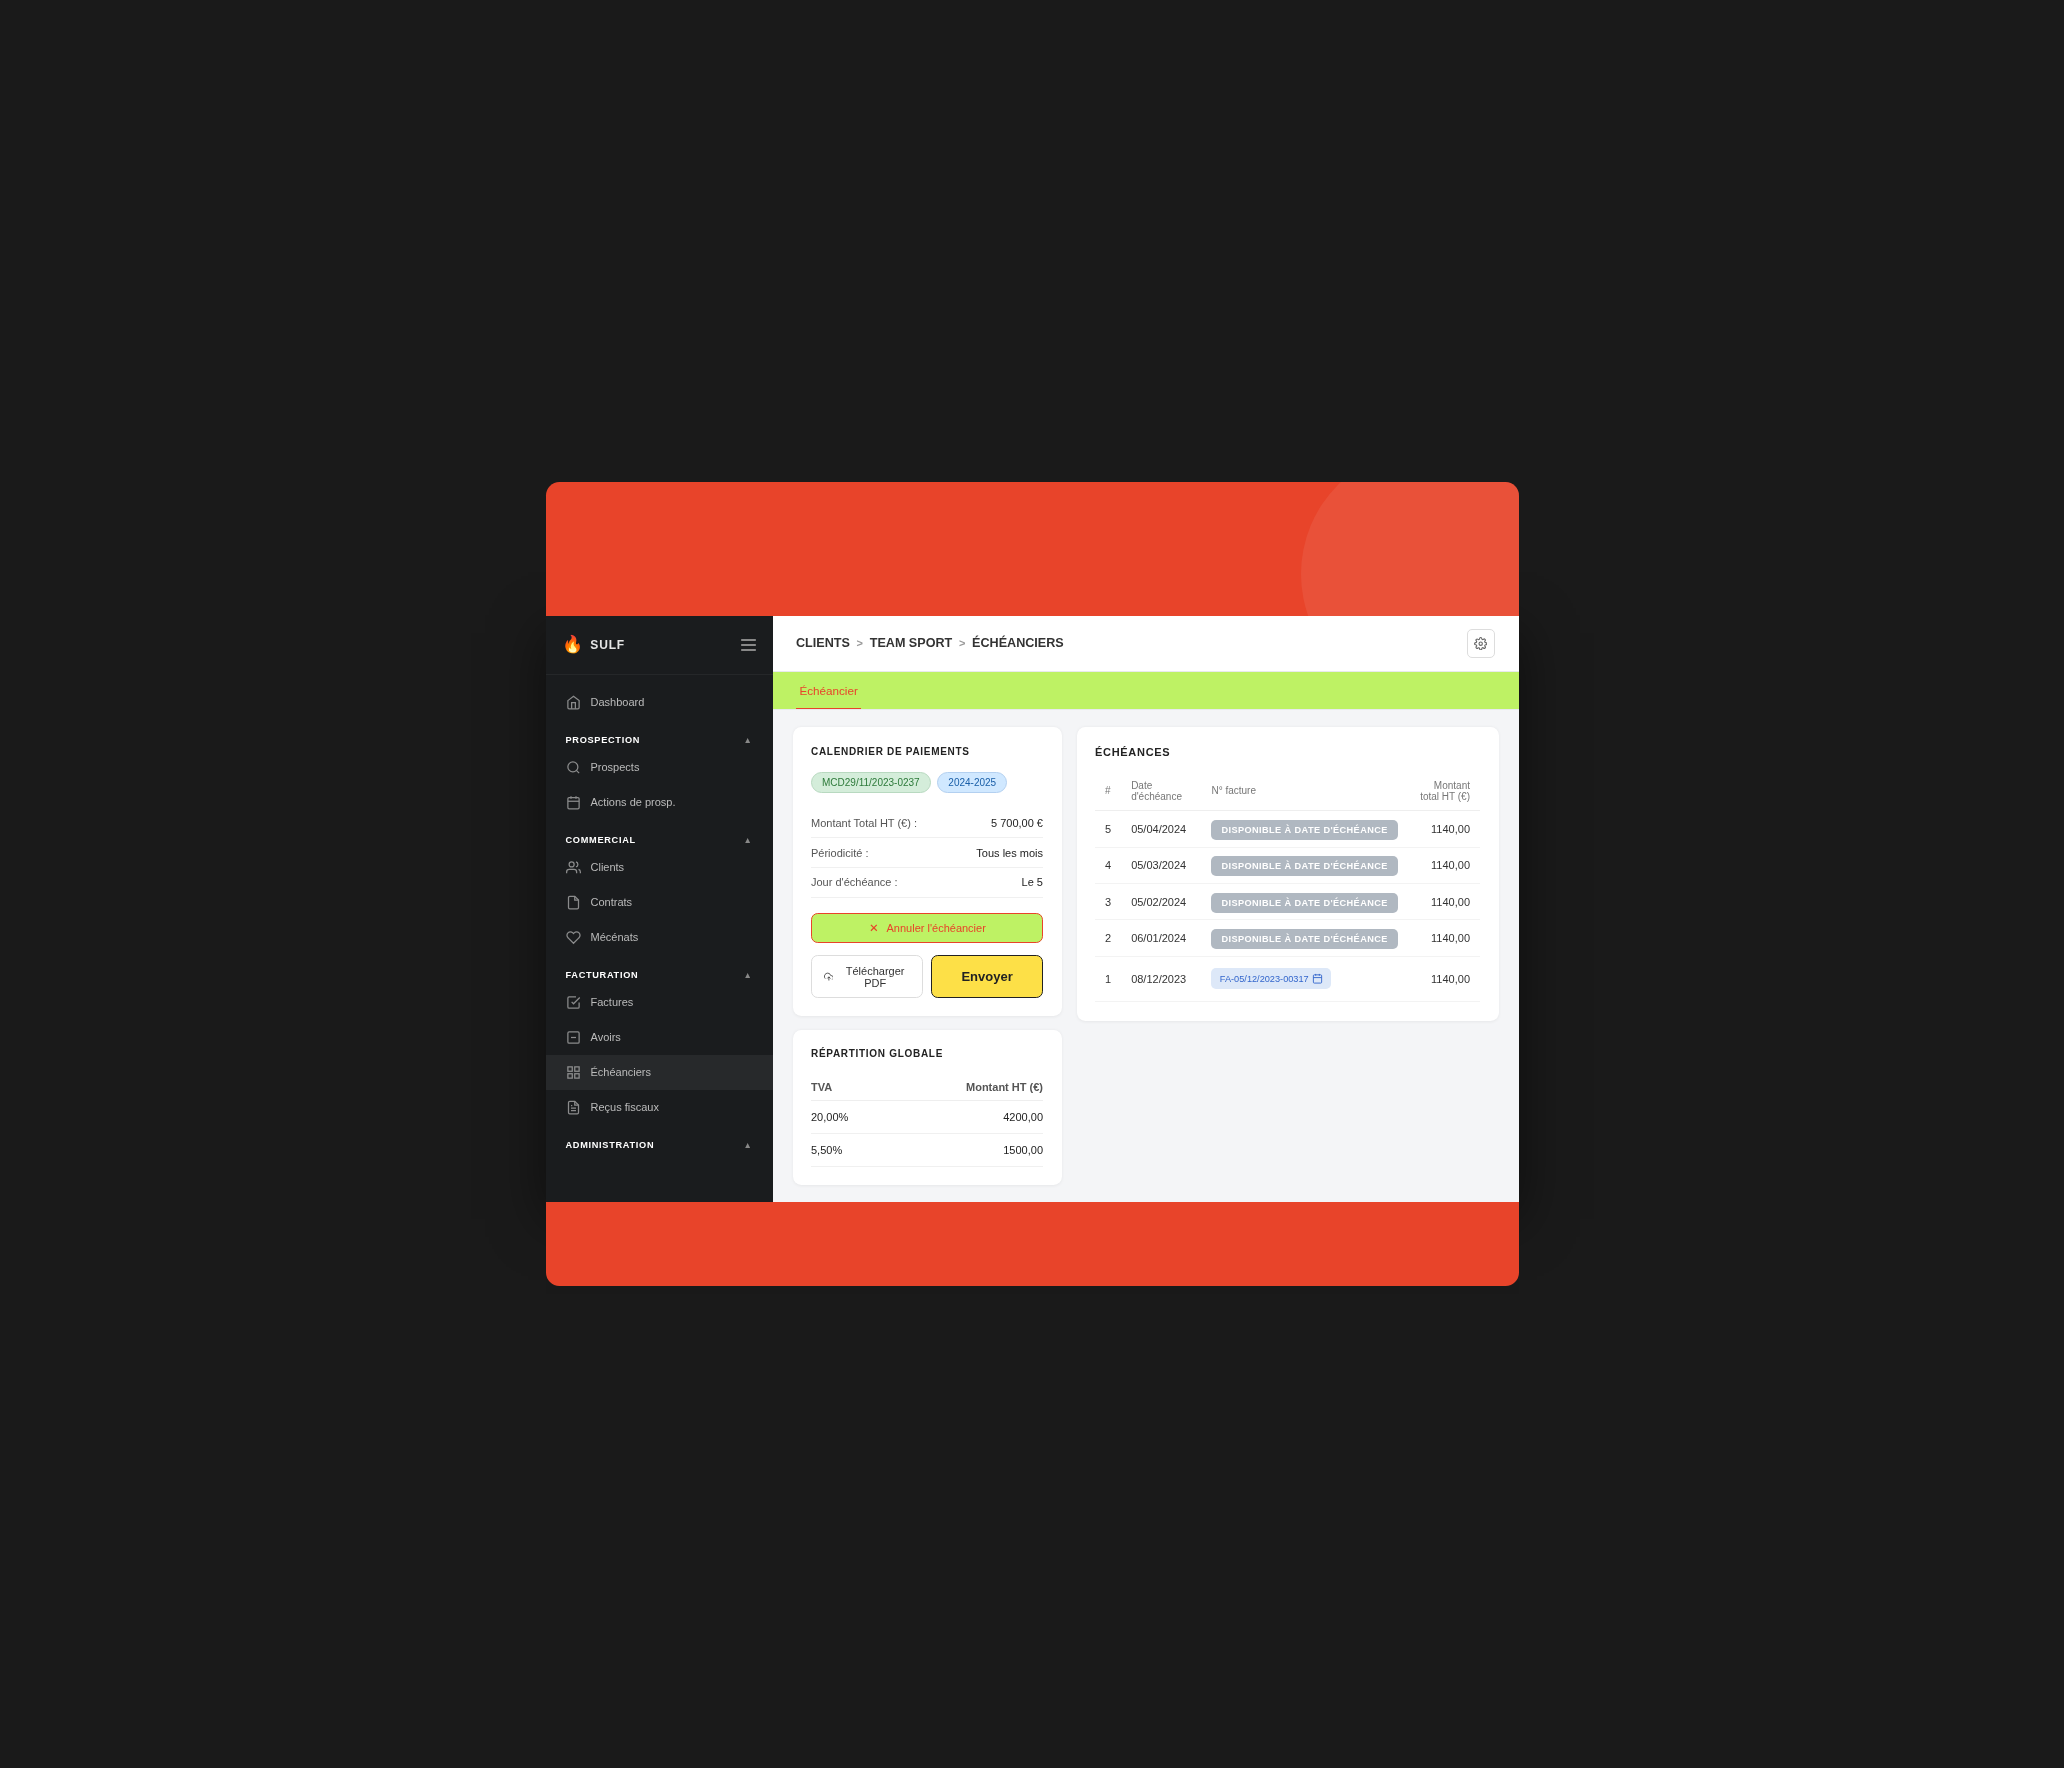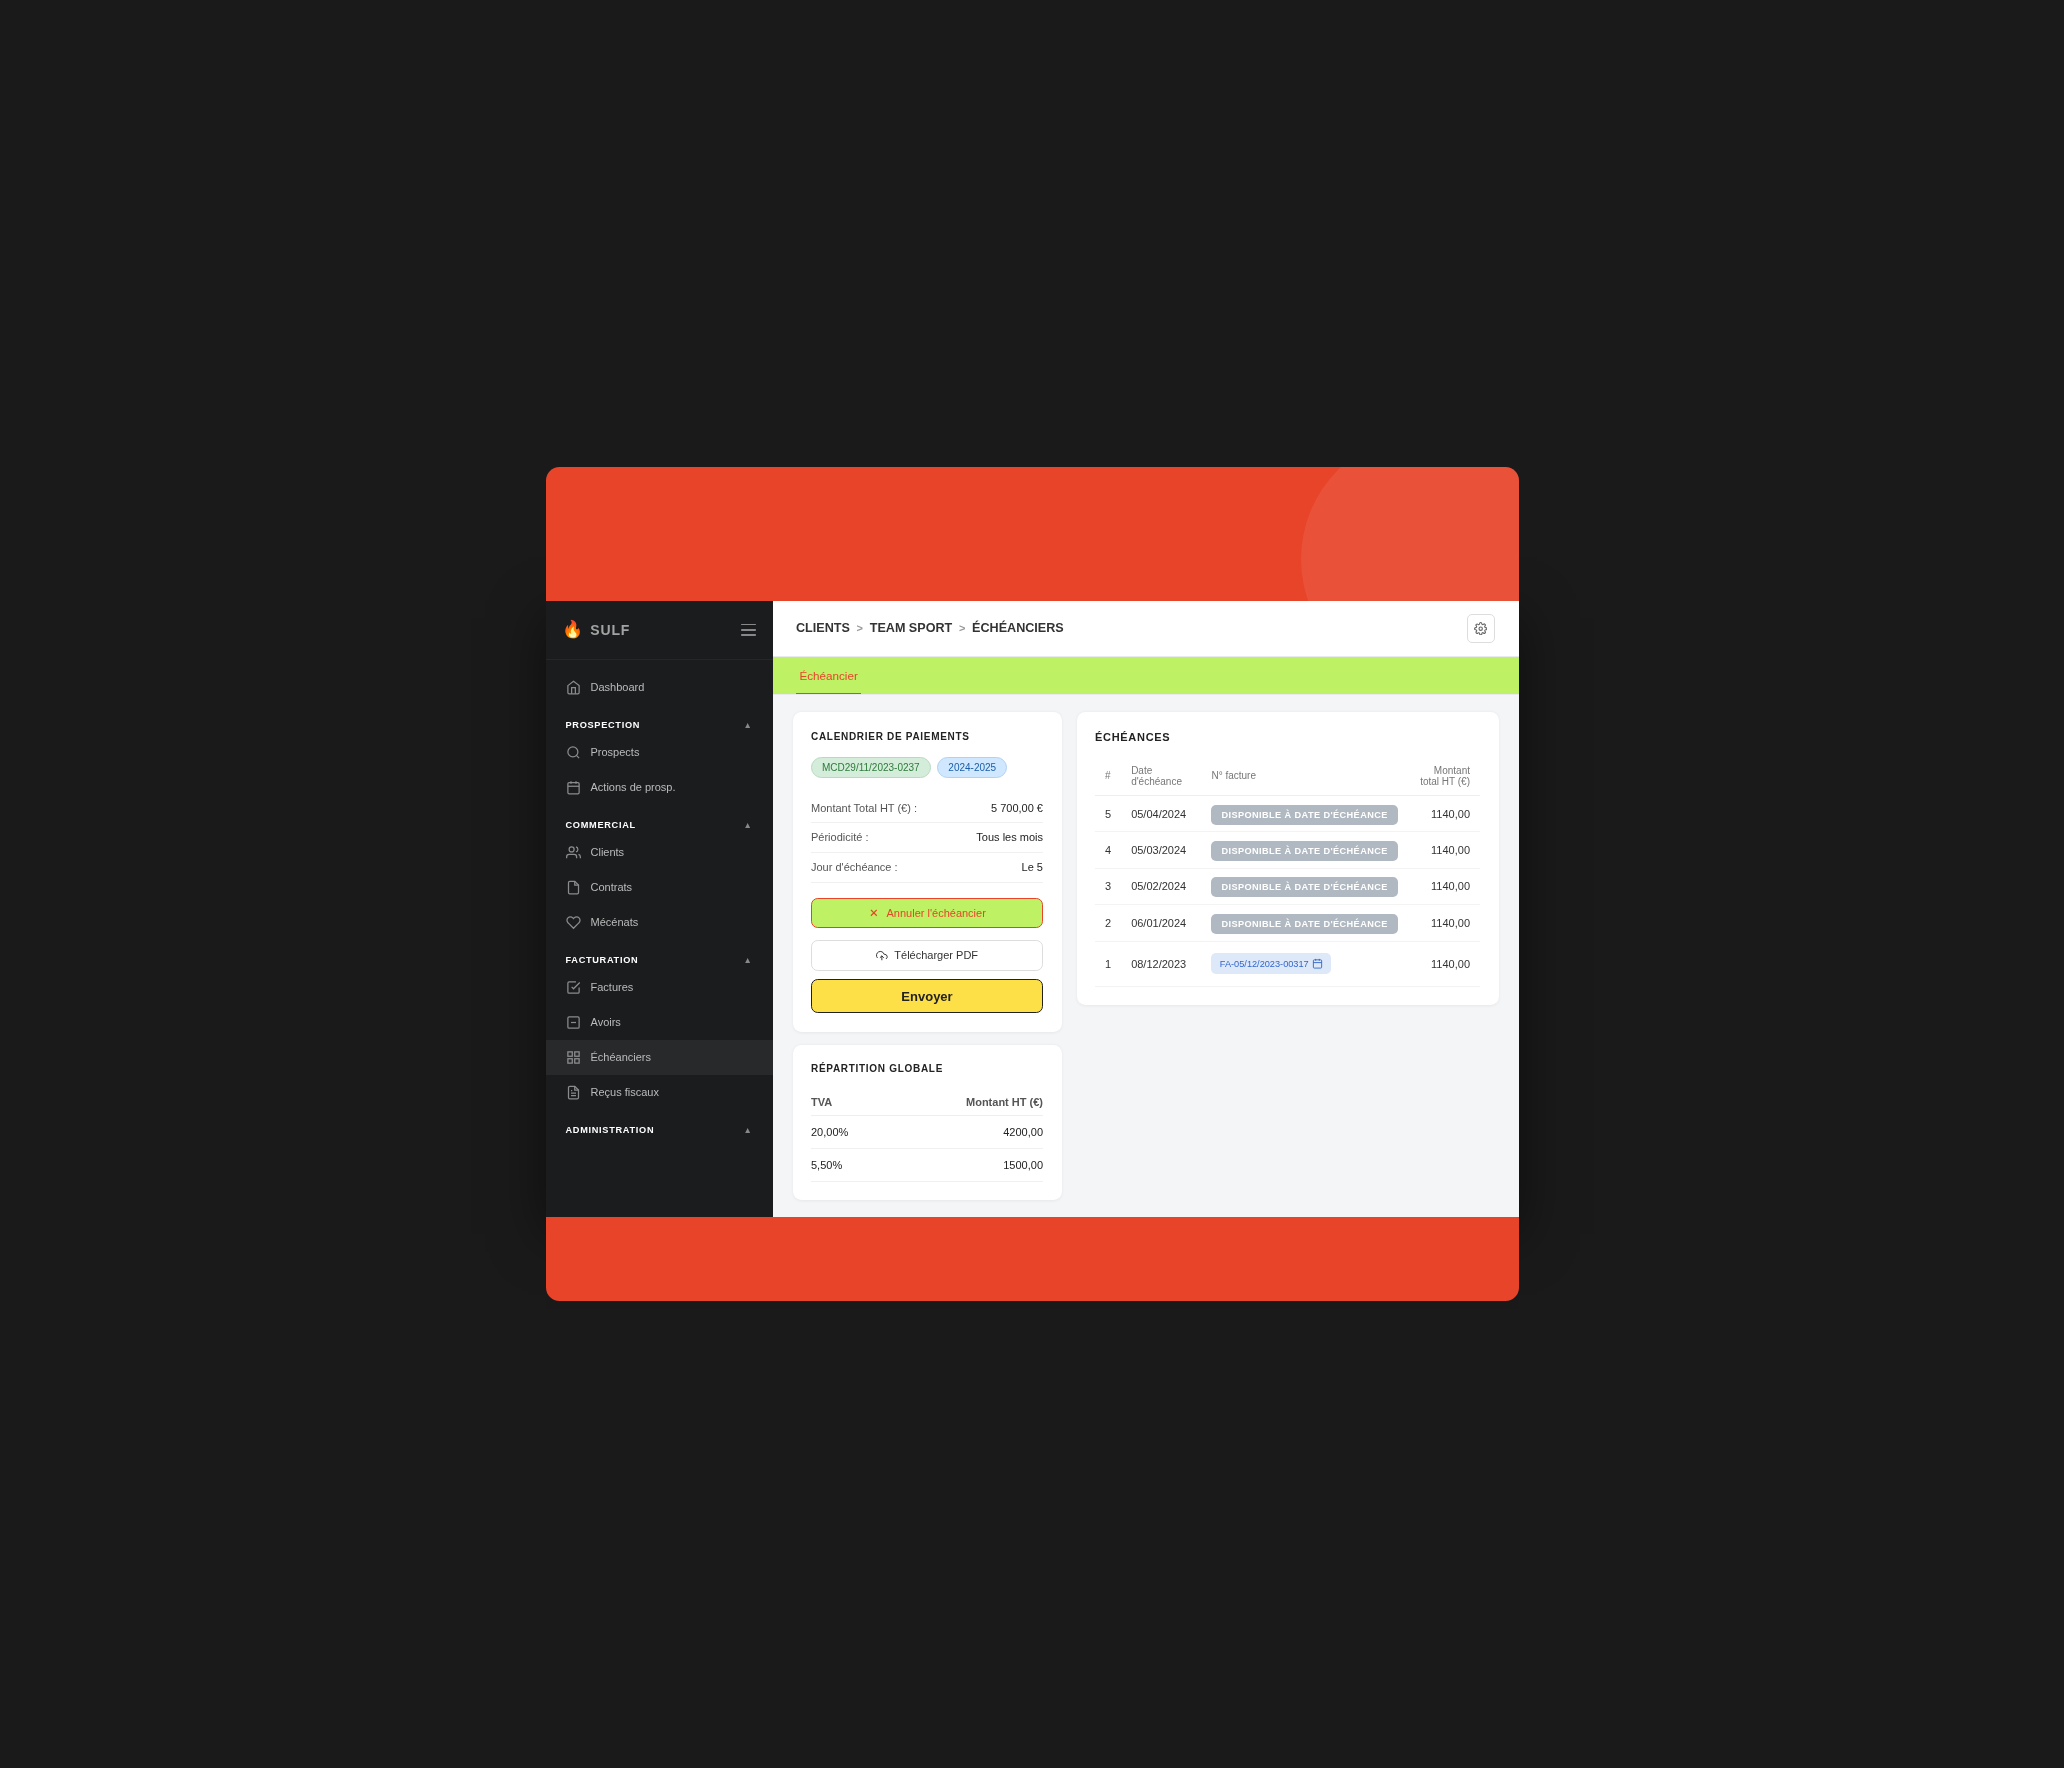--- a/index.html
+++ b/index.html
@@ -75,23 +75,23 @@
       align-items: center;
       gap: 6.7px;
     }
 
     .logo-icon {
       color: #e8442a;
       font-size: 17px;
     }
 
     .logo-text {
-      color: #a3a3a3;
+      color: #e5e5e5;
       font-weight: 700;
-      font-size: 14px;
+      font-size: 12px;
       letter-spacing: 0.8px;
     }
 
     .hamburger {
       color: #888;
       cursor: pointer;
       font-size: 15px;
       display: flex;
       flex-direction: column;
       gap: 3.4px;
@@ -310,21 +310,20 @@
       cursor: pointer;
       width: 100%;
       justify-content: center;
       margin-top: 15px;
     }
 
     .btn-row {
       display: flex;
       gap: 8.4px;
       margin-top: 11.7px;
-      flex-direction: column;
     }
 
     .btn-pdf {
       flex: 1;
       display: flex;
       align-items: center;
       justify-content: center;
       gap: 6.7px;
       padding: 8.4px 11.7px;
       border: 0.8px solid #ddd;

